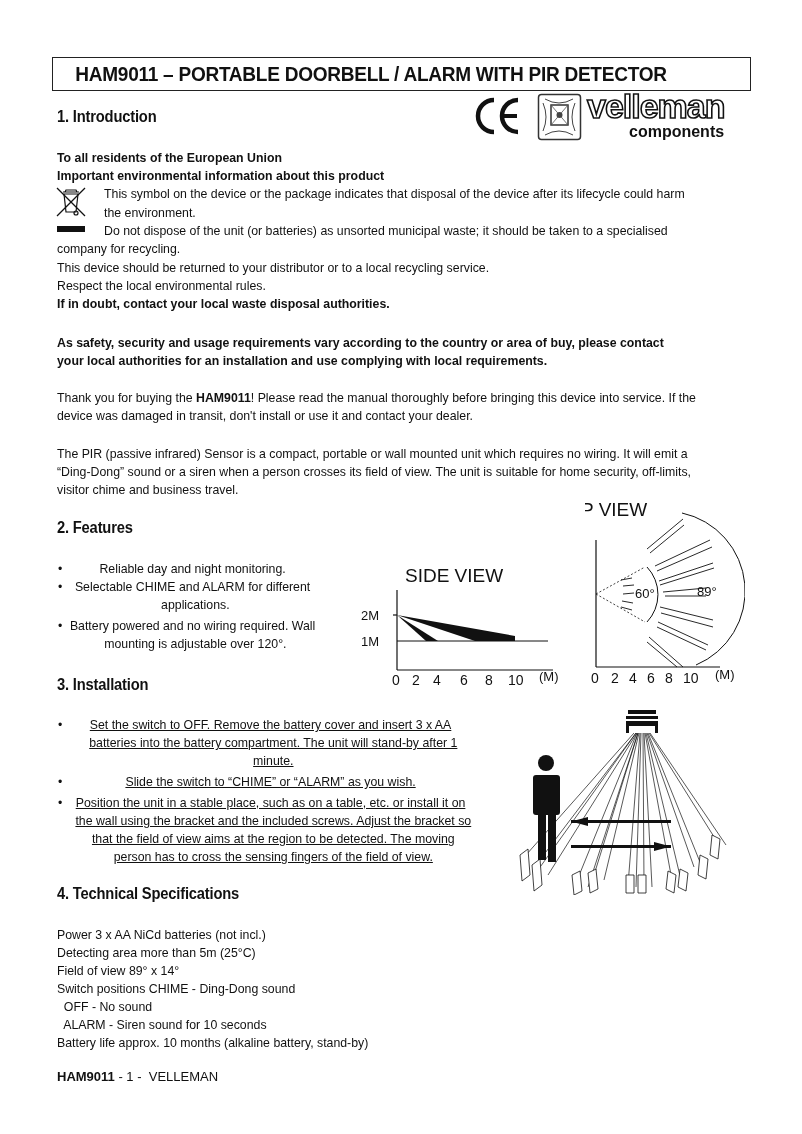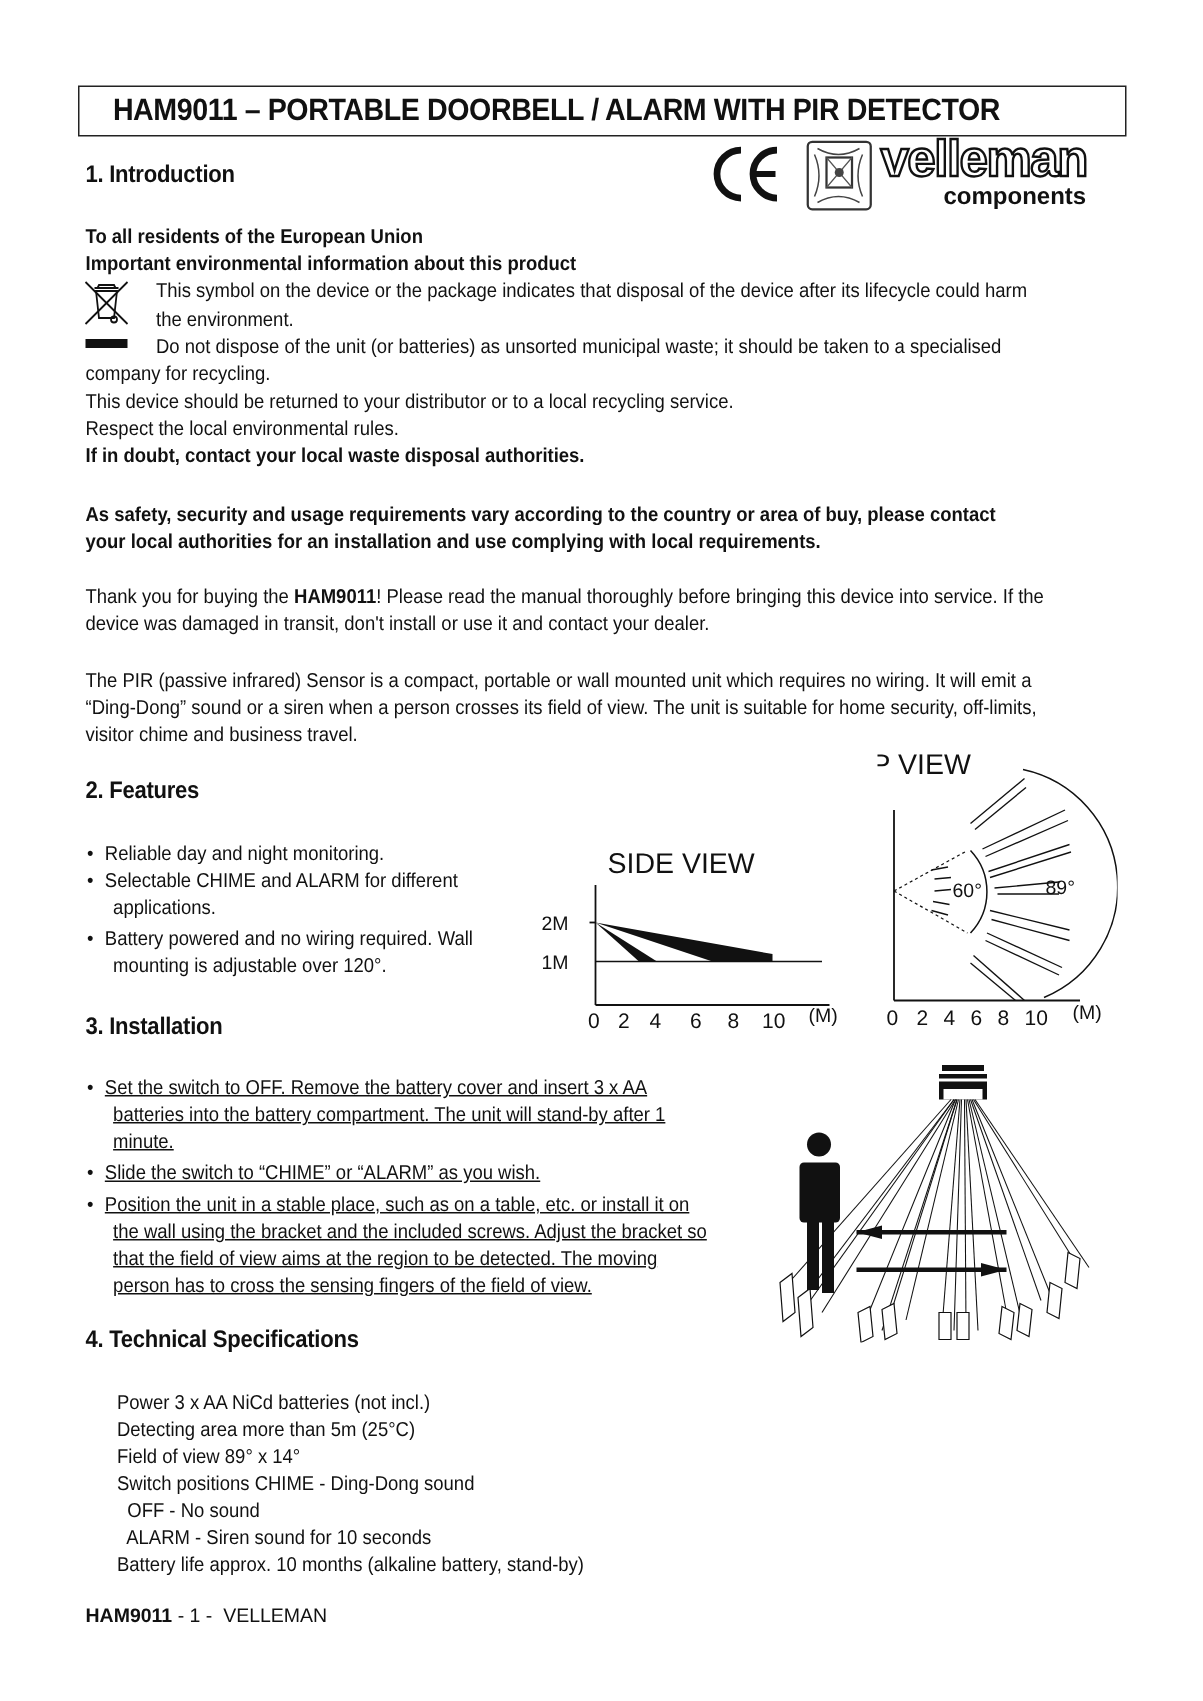--- a/index.html
+++ b/index.html
@@ -5,21 +5,21 @@
   html, body { margin: 0; padding: 0; background: #ffffff; }
   body { width: 802px; height: 1134px; position: relative; overflow: hidden;
          font-family: "Liberation Sans", sans-serif; color: #111; }
   .abs { position: absolute; }
   .title-box { left: 52px; top: 57px; width: 697px; height: 32px; border: 1px solid #222;
                display: flex; align-items: center; justify-content: flex-start; }
   .title-box span { font-size: 20.5px; font-weight: bold; letter-spacing: -0.3px; transform: scaleX(0.93); display: inline-block; white-space: nowrap; }
   .h2 { font-size: 16px; font-weight: bold; letter-spacing: -0.2px; transform-origin: left; transform: scaleX(0.92); white-space: nowrap; }
   .t { font-size: 13.4px; line-height: 18px; white-space: nowrap; transform-origin: left; transform: scaleX(0.92); }
   .b { font-weight: bold; }
-  .bullet-list { left: 57px; }
+  .bullet-list { left: 57px; text-align: center; }
   .bullet { position: relative; padding-left: 14px; }
   .bullet::before { content: "•"; position: absolute; left: 1px; top: 0; }
   .bullet .cont { padding-left: 6px; }
   .spec { font-size: 13.4px; line-height: 18px; white-space: nowrap; transform-origin: left; transform: scaleX(0.92); }
   .footer { left: 57px; top: 1069px; font-size: 13px; white-space: nowrap; }
   svg text { font-family: "Liberation Sans", sans-serif; }
 </style>
 </head>
 <body>
 
@@ -205,21 +205,21 @@
     <g fill="#111">
       <rect x="55" y="115" width="100" height="3"></rect>
       <polygon points="55,116.5 72,112 72,121"></polygon>
       <rect x="55" y="140" width="100" height="3"></rect>
       <polygon points="155,141.5 138,137 138,146"></polygon>
     </g>
   </svg>
 </div>
 
 <div class="abs h2" style="left:57px; top:885px;">4. Technical Specifications</div>
-<div class="abs" style="left:57px; top:926px;margin-left:21px;">
+<div class="abs" style="left:57px; top:926px;">
   <div class="spec">Power  3 x AA NiCd batteries (not incl.)</div>
   <div class="spec">Detecting area  more than 5m (25°C)</div>
   <div class="spec">Field of view  89° x 14°</div>
   <div class="spec">Switch positions  CHIME - Ding-Dong sound</div>
   <div class="spec" style="white-space:pre;">  OFF - No sound</div>
   <div class="spec" style="white-space:pre;">  ALARM - Siren sound for 10 seconds</div>
   <div class="spec">Battery life  approx. 10 months (alkaline battery, stand-by)</div>
 </div>
 
 <div class="abs footer"><span class="b">HAM9011</span><span style="white-space:pre;"> - 1 - </span><span style="white-space:pre;"> VELLEMAN</span></div>

